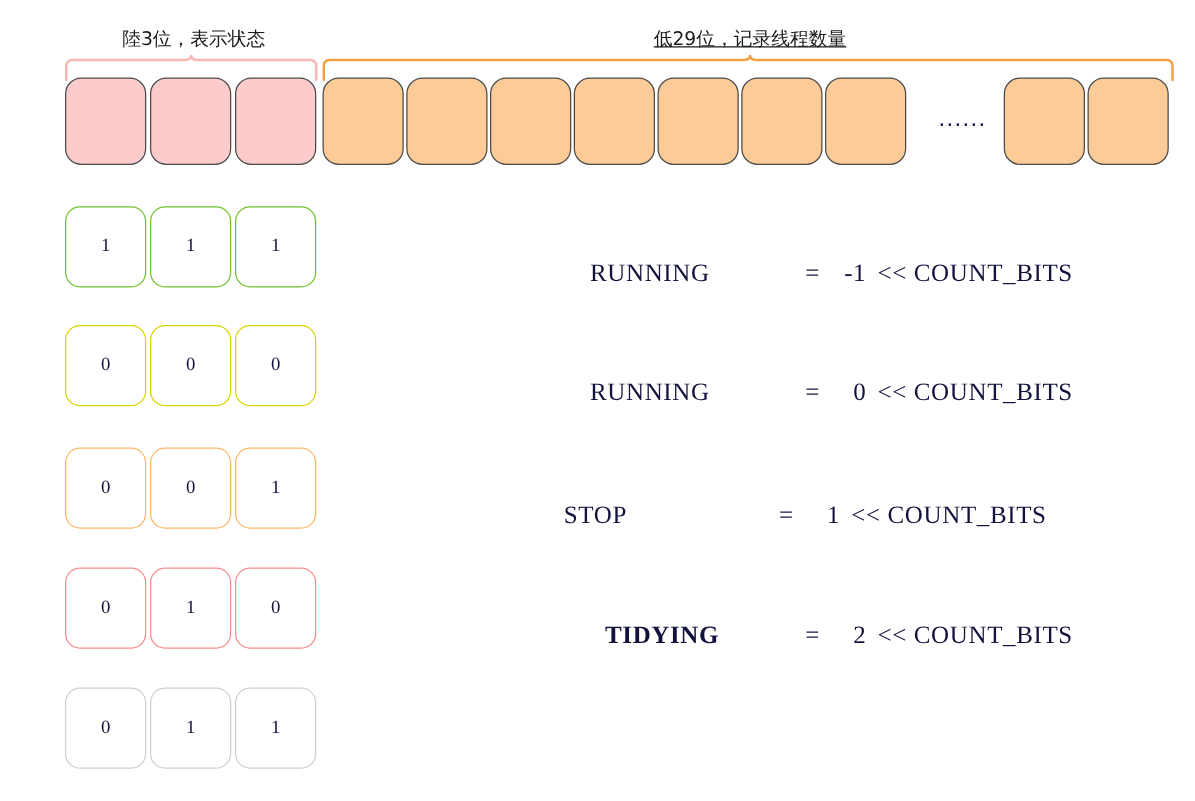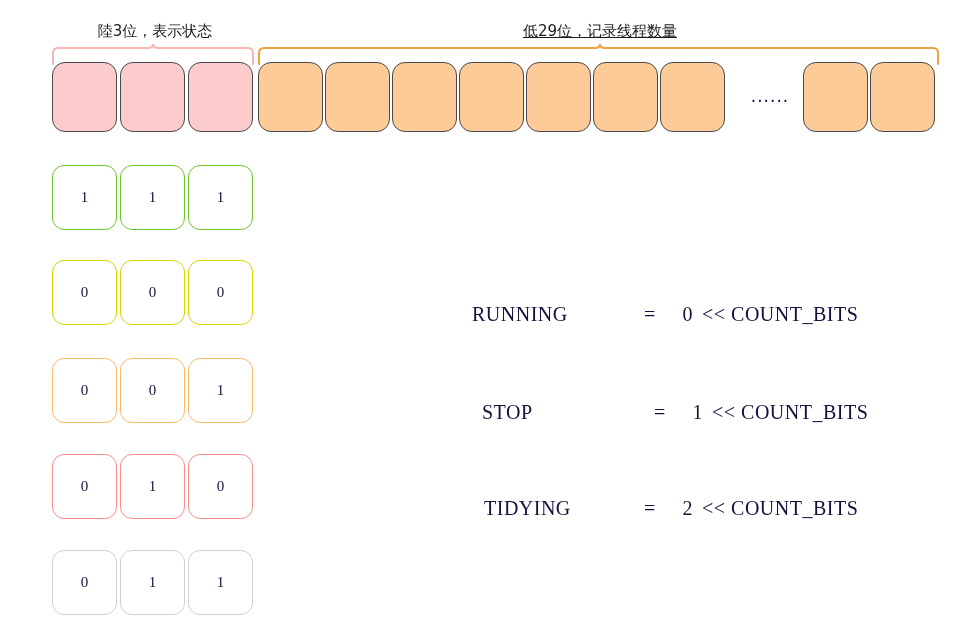--- a/index.html
+++ b/index.html
@@ -157,46 +157,49 @@
     <div class="cell count-cell" style="left:870px;"></div>
   </div>
 
   <div class="ellipsis-dots">......</div>
 </div>
 
 <div class="state-row" style="top:165px;">
   <div class="bit-box" style="left:52px; border-color:#6fc42c;">1</div>
   <div class="bit-box" style="left:120px; border-color:#6fc42c;">1</div>
   <div class="bit-box" style="left:188px; border-color:#6fc42c;">1</div>
+  <div class="row-text" style="left:450px;">
+    <span class="row-name" style="width:165px;">RUNNING</span><span class="row-eq">=</span><span class="row-val">-1</span><span class="row-shift">&lt;&lt; COUNT_BITS</span>
+  </div>
 </div>
 
 <div class="state-row" style="top:260px;">
   <div class="bit-box" style="left:52px; border-color:#d8d400;">0</div>
   <div class="bit-box" style="left:120px; border-color:#d8d400;">0</div>
   <div class="bit-box" style="left:188px; border-color:#d8d400;">0</div>
   <div class="row-text" style="left:450px;">
     <span class="row-name" style="width:165px;">RUNNING</span><span class="row-eq">=</span><span class="row-val">0</span><span class="row-shift">&lt;&lt; COUNT_BITS</span>
   </div>
 </div>
 
 <div class="state-row" style="top:358px;">
   <div class="bit-box" style="left:52px; border-color:#fbb96a;">0</div>
   <div class="bit-box" style="left:120px; border-color:#fbb96a;">0</div>
   <div class="bit-box" style="left:188px; border-color:#fbb96a;">1</div>
-  <div class="row-text" style="left:460px;">
+  <div class="row-text" style="left:429px;">
     <span class="row-name" style="width:165px;">STOP</span><span class="row-eq">=</span><span class="row-val">1</span><span class="row-shift">&lt;&lt; COUNT_BITS</span>
   </div>
 </div>
 
 <div class="state-row" style="top:454px;">
   <div class="bit-box" style="left:52px; border-color:#f98d8d;">0</div>
   <div class="bit-box" style="left:120px; border-color:#f98d8d;">1</div>
   <div class="bit-box" style="left:188px; border-color:#f98d8d;">0</div>
   <div class="row-text" style="left:462px;">
-    <span class="row-name" style="width:153px;">TIDYING</span><span class="row-eq">=</span><span class="row-val">2</span><span class="row-shift">&lt;&lt; COUNT_BITS</span>
+    <span class="row-name" style="width:153px;font-weight:bold;">TIDYING</span><span class="row-eq">=</span><span class="row-val">2</span><span class="row-shift">&lt;&lt; COUNT_BITS</span>
   </div>
 </div>
 
 <div class="state-row" style="top:550px;">
   <div class="bit-box" style="left:52px; border-color:#d0d0d0;">0</div>
   <div class="bit-box" style="left:120px; border-color:#d0d0d0;">1</div>
   <div class="bit-box" style="left:188px; border-color:#d0d0d0;">1</div>
 </div>
 
 </body></html>

